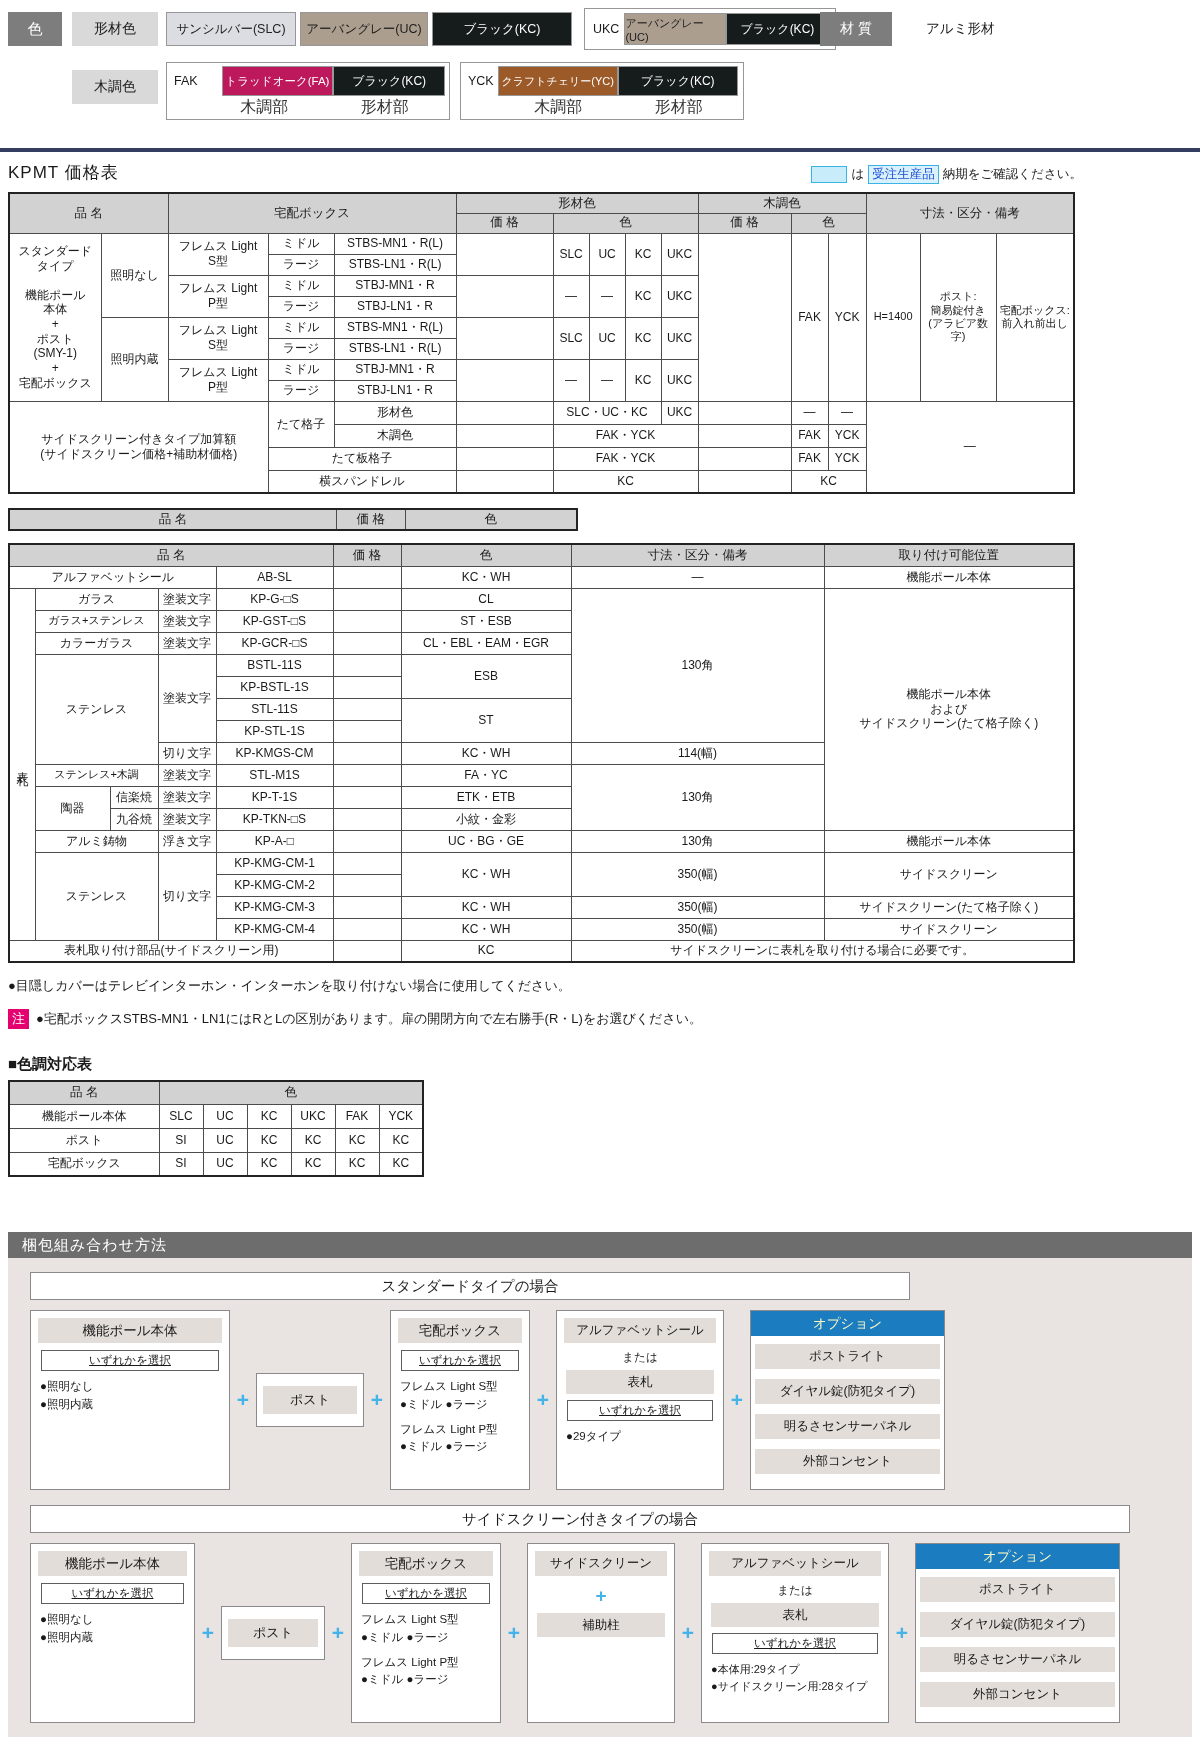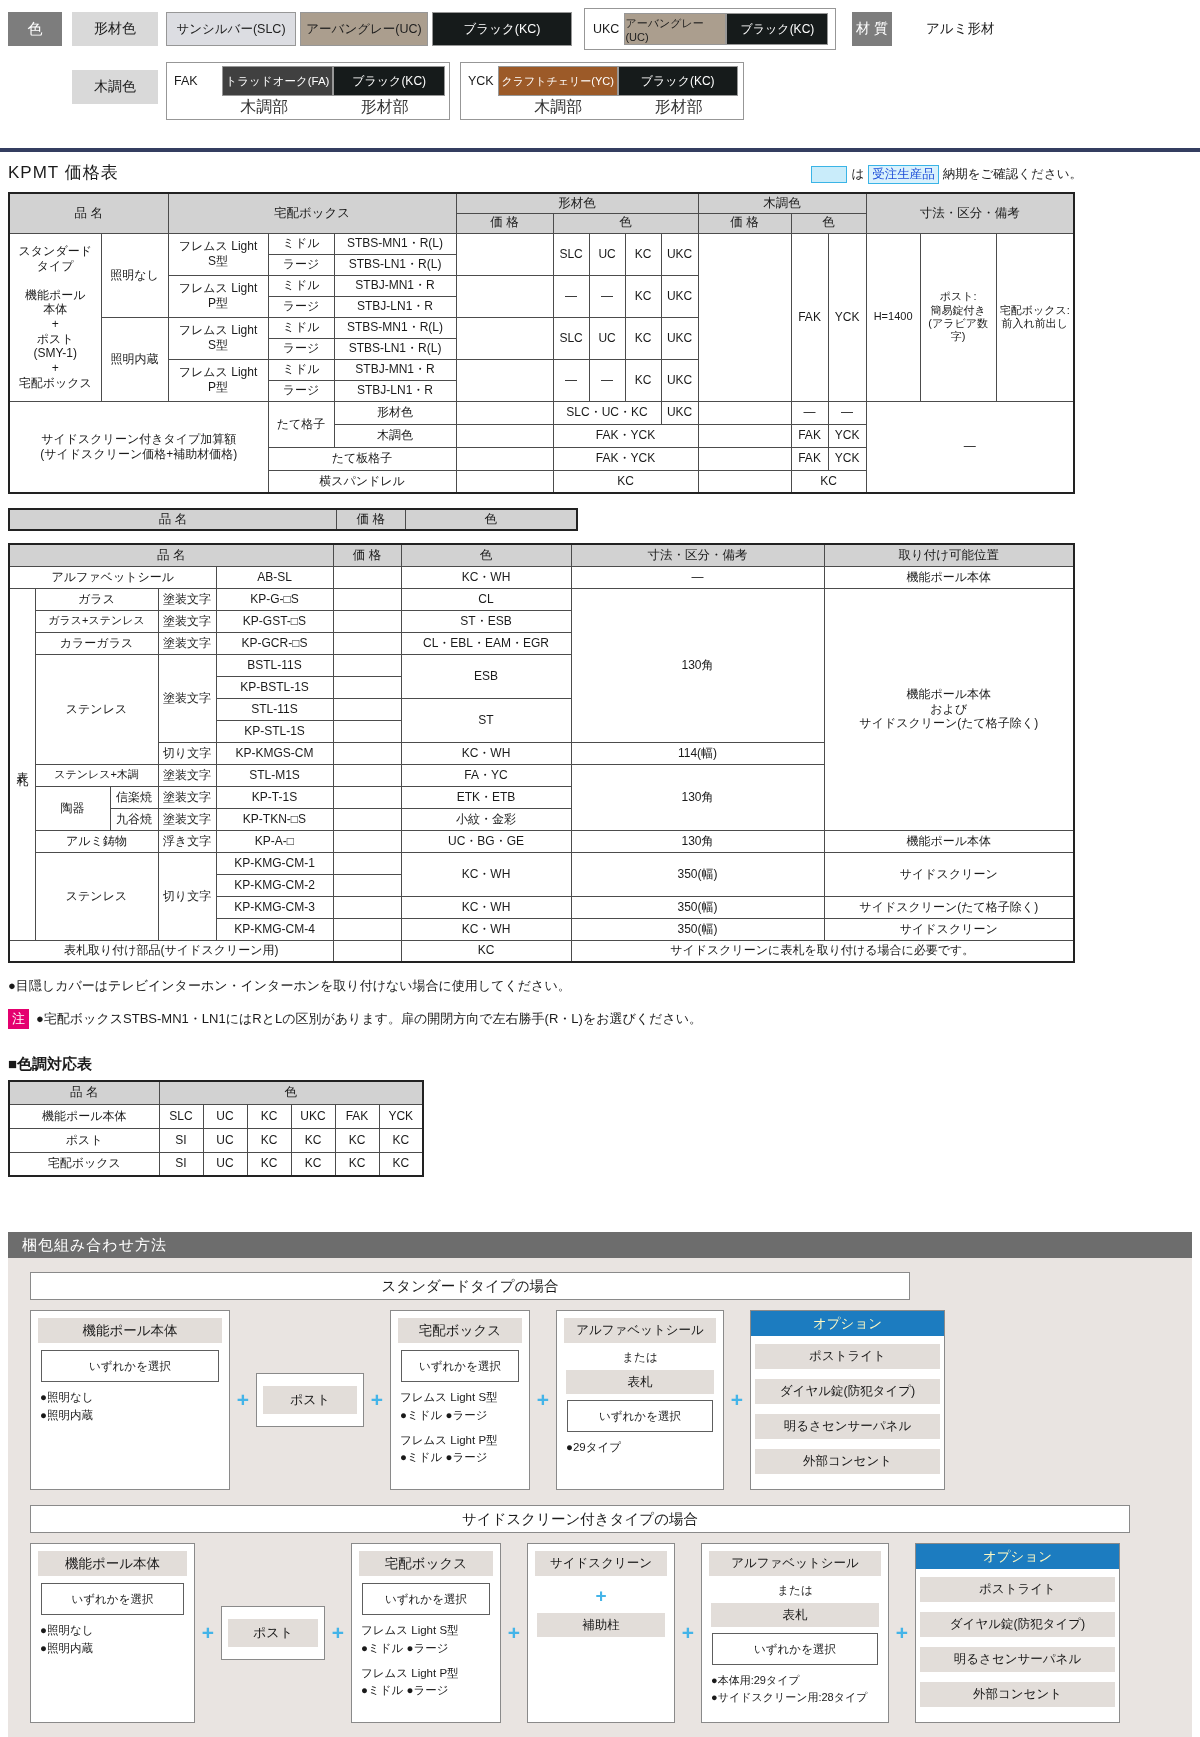--- a/index.html
+++ b/index.html
@@ -11,21 +11,21 @@
 
   
   .legend { position:relative; height:120px; }
   .lg { position:absolute; display:flex; align-items:center; justify-content:center; font-size:13px; }
   .lg-dark { background:#7d7d7d; color:#fff; font-size:15px; }
   .lg-light { background:#d9d9d9; color:#1a1a1a; font-size:14px; }
   .sw { display:flex; align-items:center; justify-content:center; font-size:12.5px; border:1px solid #979797; }
   .sw-slc { background:#dcdde2; color:#222; }
   .sw-uc { background:#ab9e8e; color:#1d1d1d; }
   .sw-kc { background:#161b1b; color:#fff; }
-  .sw-fa { background:#404040; color:#fff;margin-left:20px; }
+  .sw-fa { background:#be185d; color:#fff;margin-left:20px; }
   .sw-yc { background:#9c5a28; color:#fff; }
   .combo { position:absolute; background:#fff; border:1px solid #979797; display:flex; align-items:center; padding:3px; }
   .combo .code { font-size:12.5px; padding:0 5px; }
   .wood-wrap { position:absolute; background:#fff; border:1px solid #979797; padding:3px 4px 1px 3px; }
   .wood-row { display:flex; align-items:center; }
   .wood-lbls { display:flex; font-size:16px; color:#333; }
   .wood-lbls span { flex:1; text-align:center; padding-top:1px; }
   .mat-val { position:absolute; font-size:13.5px; display:flex; align-items:center; }
 
   
@@ -65,21 +65,21 @@
   .pack { margin-top:55px; }
   .pack-bar { height:26px; background:#6d6d6d; color:#fff; font-size:15px; display:flex; align-items:center; padding-left:14px; letter-spacing:1px; }
   .pack-body { background:#e9e4e1; padding:14px 22px 15px 22px; min-height:453px; }
   .case-title { background:#fff; border:1px solid #8a8a8a; height:28px; display:flex; align-items:center; justify-content:center; font-size:14.5px; margin-bottom:10px; }
   .case1 .case-title { width:880px; }
   .case2 .case-title { width:1100px; }
   .case-row { display:flex; align-items:stretch; height:180px; margin-bottom:15px; }
   .cbox { background:#fff; border:1px solid #8a8a8a; padding:7px 7px; display:flex; flex-direction:column; }
   .cbox .hd { background:#e2ddd9; height:25px; display:flex; align-items:center; justify-content:center; font-size:13.5px; margin-bottom:7px; flex:none; }
   .cbox .hd-blue { background:#1c7cc0; color:#fef9c3; }
-  .sel { border:1px solid #5e5e5e; height:32px; display:flex; align-items:center; justify-content:center; font-size:11.5px; margin:0 3px 7px 3px; flex:none; }
+  .sel { border:1px solid #5e5e5e; height:21px; display:flex; align-items:center; justify-content:center; font-size:11.5px; margin:0 3px 7px 3px; flex:none;text-decoration:underline; }
   .opts { font-size:11.5px; text-align:left; line-height:1.55; padding-left:2px; }
   .plus { width:26px; display:flex; align-items:center; justify-content:center; color:#44b4e8; font-size:21px; font-weight:bold; flex:none; align-self:stretch; }
   .post-box { width:108px; height:54px; border:1px solid #8a8a8a; background:#fff; display:flex; align-items:center; justify-content:center; align-self:center; flex:none; }
   .post-box .bar { width:88%; height:28px; background:#e2ddd9; display:flex; align-items:center; justify-content:center; font-size:13px; }
   .gbar { background:#e2ddd9; height:24px; display:flex; align-items:center; justify-content:center; font-size:12.5px; margin:0 2px 6px 2px; flex:none; }
   .or-txt { font-size:11.5px; text-align:center; margin-bottom:5px; }
   .opt-item { background:#e2ddd9; height:25px; display:flex; align-items:center; justify-content:center; font-size:12.5px; margin:5px 4px; flex:none; }
   .screen-plus { color:#44b4e8; font-size:19px; font-weight:bold; text-align:center; margin:2px 0 6px 0; }
 </style>
 </head>
@@ -89,21 +89,21 @@
   <div class="lg lg-dark" style="left:8px;top:12px;width:54px;height:34px;">色</div>
   <div class="lg lg-light" style="left:72px;top:12px;width:86px;height:34px;">形材色</div>
   <div class="lg sw sw-slc" style="left:166px;top:12px;width:130px;height:34px;">サンシルバー(SLC)</div>
   <div class="lg sw sw-uc" style="left:300px;top:12px;width:128px;height:34px;">アーバングレー(UC)</div>
   <div class="lg sw sw-kc" style="left:432px;top:12px;width:140px;height:34px;">ブラック(KC)</div>
   <div class="combo" style="left:584px;top:8px;width:252px;height:42px;">
     <span class="code">UKC</span>
     <span class="sw sw-uc" style="width:102px;height:32px;font-size:11px;">アーバングレー(UC)</span>
     <span class="sw sw-kc" style="width:102px;height:32px;font-size:12px;">ブラック(KC)</span>
   </div>
-  <div class="lg lg-dark" style="left:852px;top:12px;width:40px;height:34px;font-size:14px;">材 質</div>
+  <div class="lg lg-dark" style="left:820px;top:12px;width:72px;height:34px;font-size:14px;">材 質</div>
   <div class="mat-val" style="left:926px;top:12px;height:34px;">アルミ形材</div>
 
   <div class="lg lg-light" style="left:72px;top:70px;width:86px;height:34px;">木調色</div>
   <div class="wood-wrap" style="left:166px;top:62px;width:284px;">
     <div class="wood-row">
       <span class="code" style="font-size:12.5px;padding:0 4px;">FAK</span>
       <span class="sw sw-fa" style="width:120px;height:30px;font-size:11.5px;">トラッドオーク(FA)</span>
       <span class="sw sw-kc" style="width:120px;height:30px;font-size:12px;">ブラック(KC)</span>
     </div>
     <div class="wood-lbls" style="padding-left:34px;">

